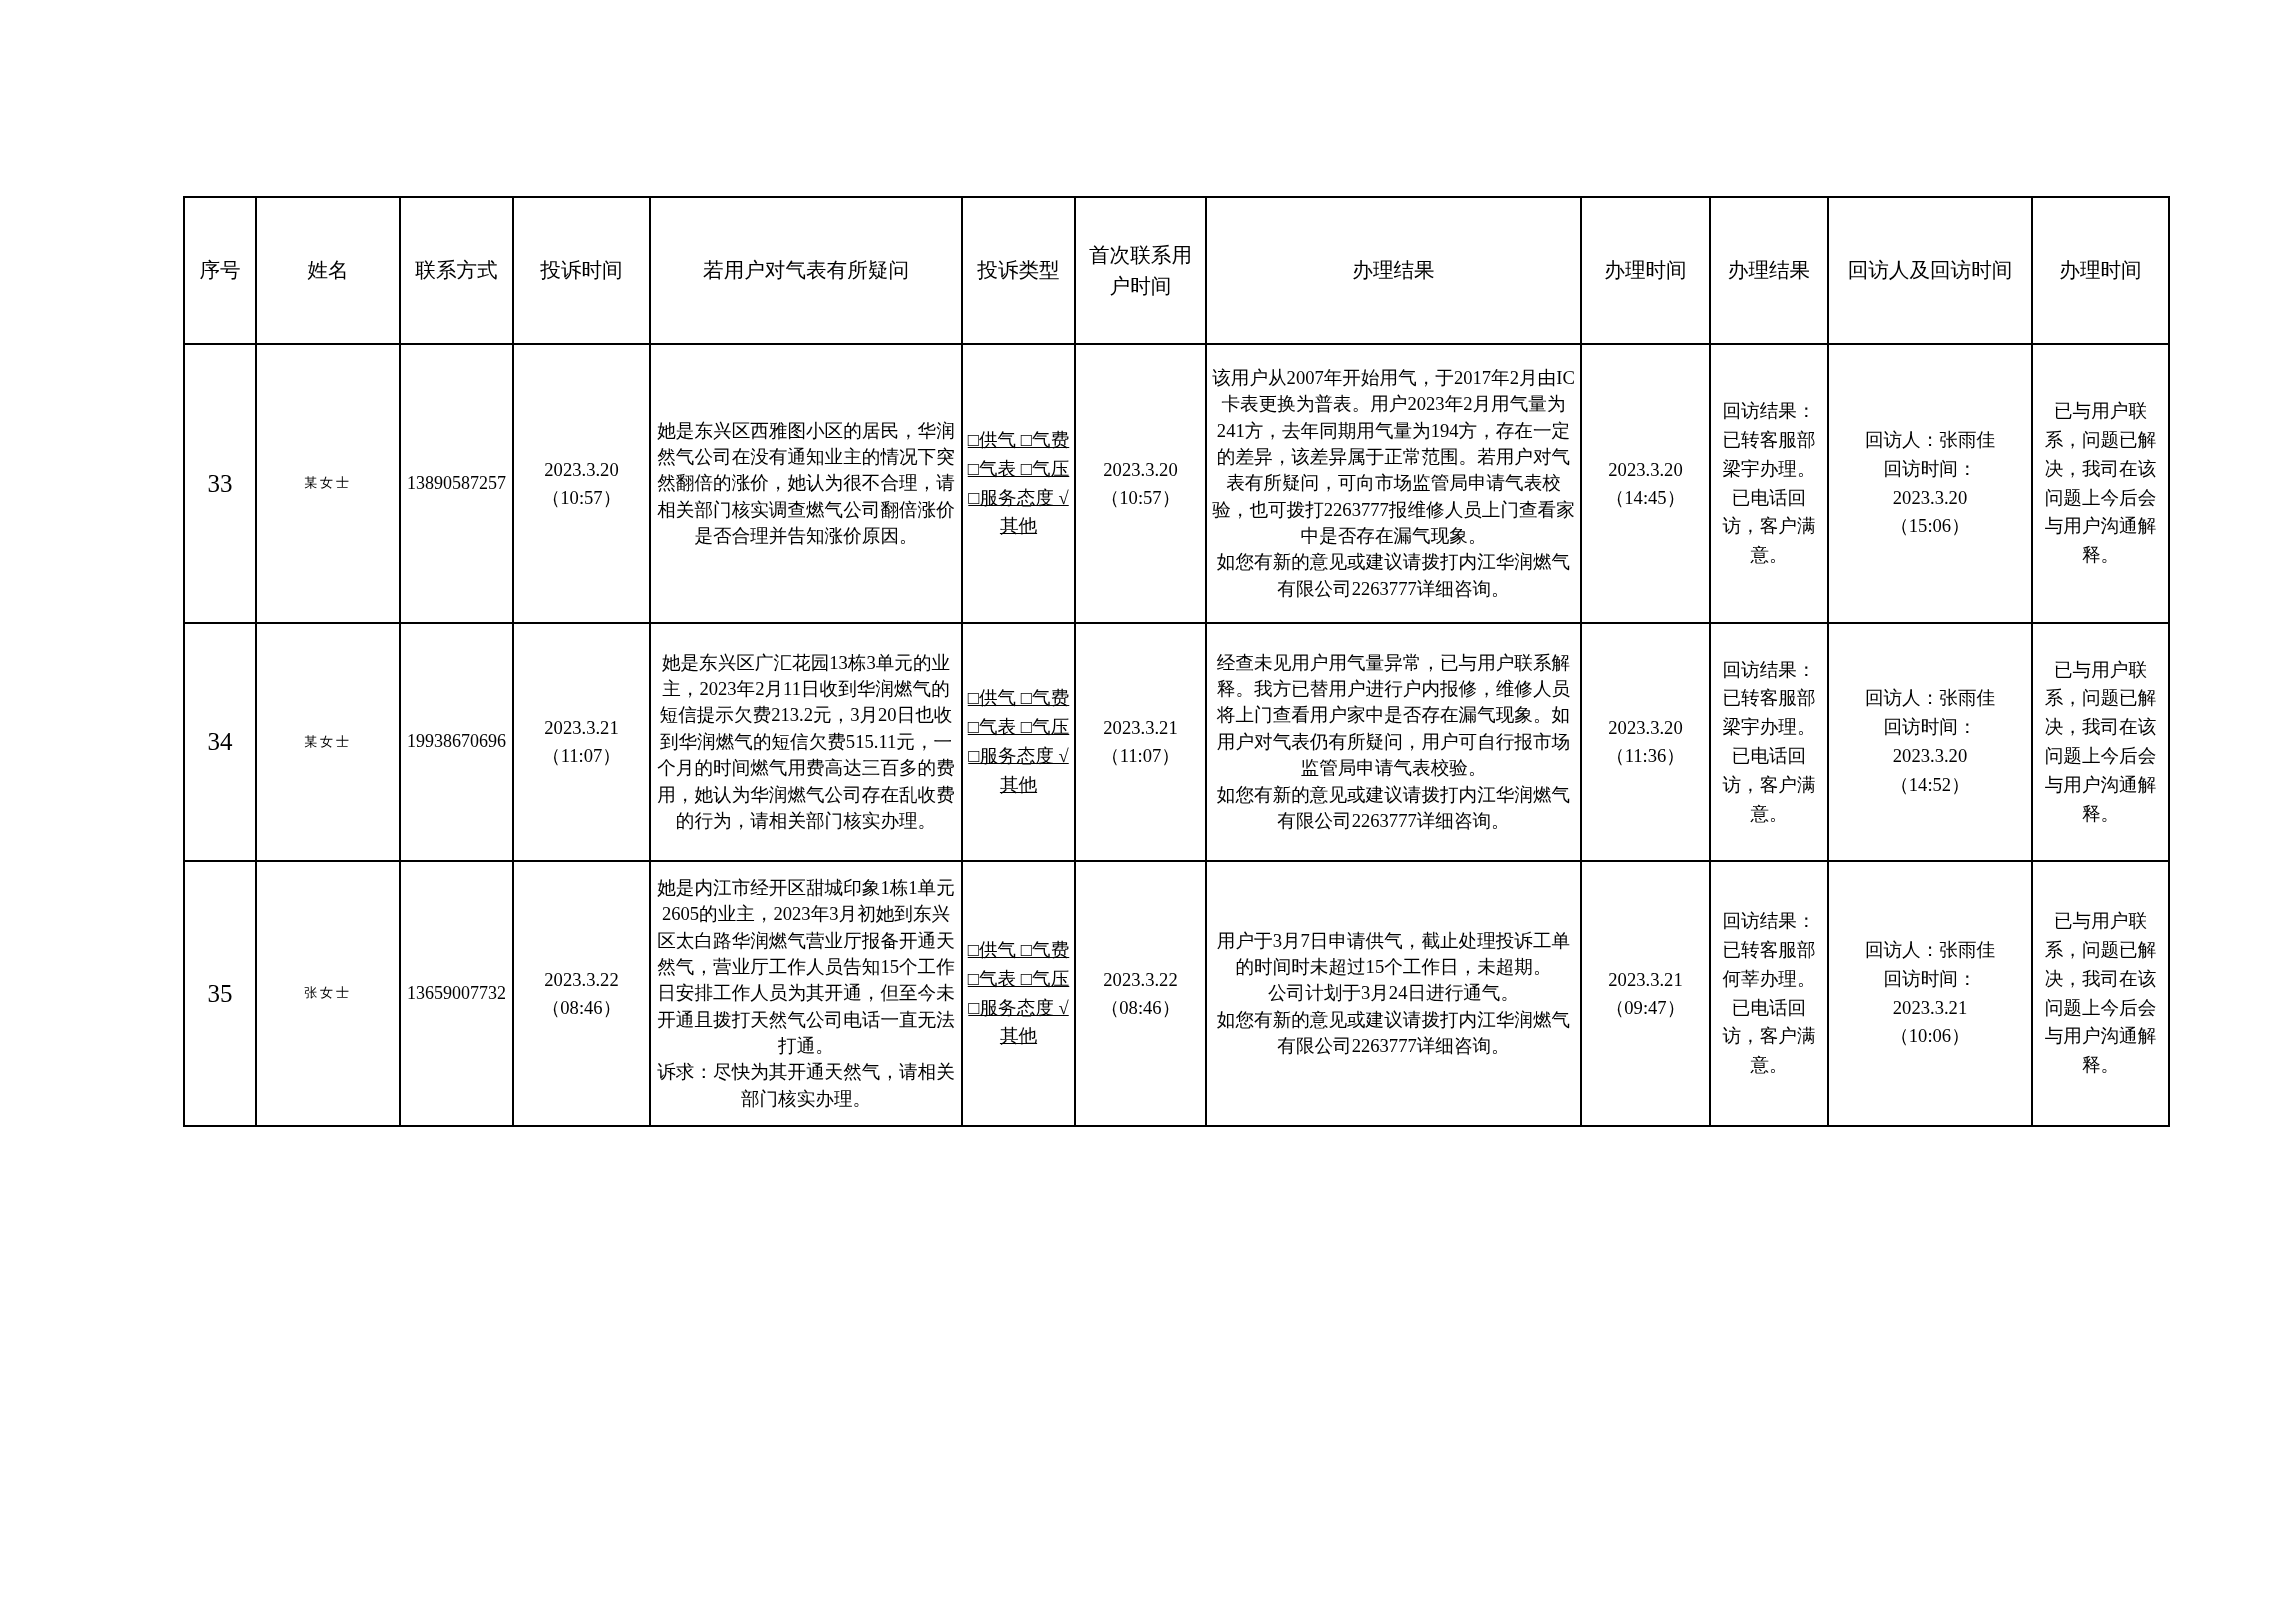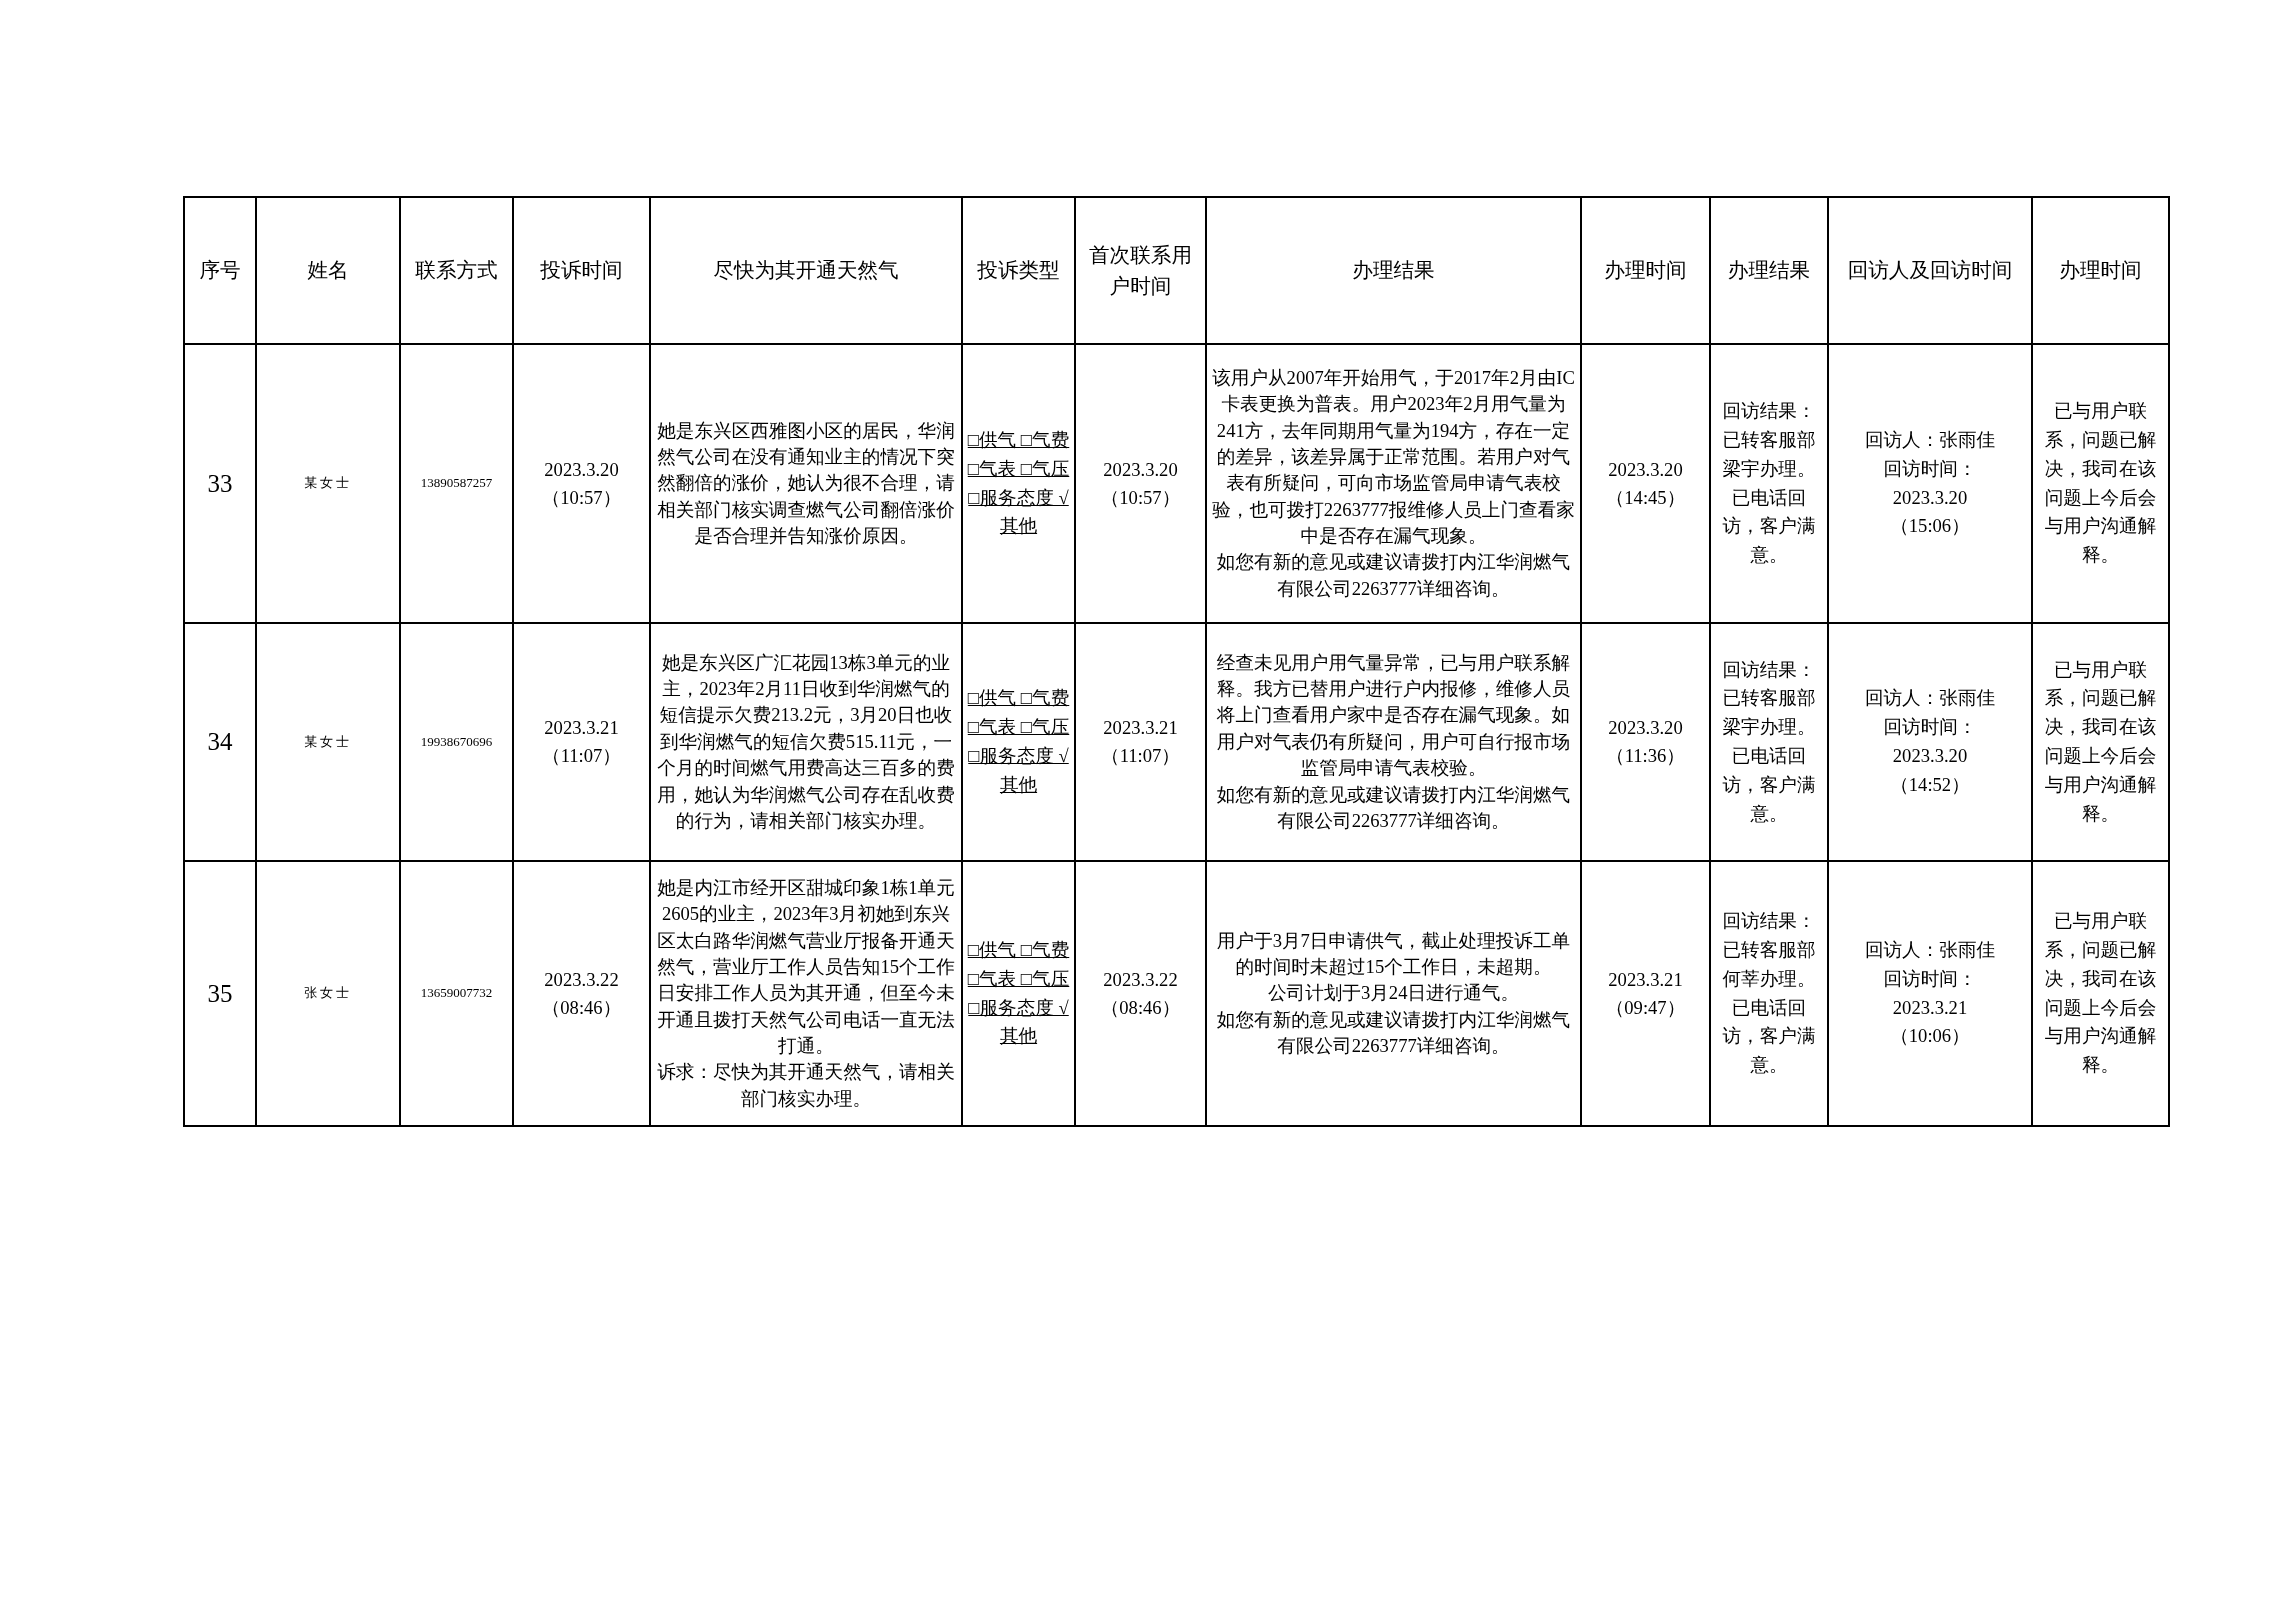--- a/index.html
+++ b/index.html
@@ -18,21 +18,21 @@
     vertical-align:middle;
     text-align:center;
     padding:2px 2.9px;
     font-weight:normal;
     overflow:hidden;
   }
   th.hdr{font-size:20.6px;line-height:1.5;}
   td{font-size:18.6px;line-height:1.42;}
   td.seq{font-size:25px;}
   td.name{font-size:13px;letter-spacing:2.9px;}
-  td.num{font-size:13px;letter-spacing:0;padding:2px 0;}
+  td.num{font-size:18px;letter-spacing:0;padding:2px 0;}
   td.time{font-size:18.6px;line-height:1.5;white-space:pre-line;}
   td.content,td.result{white-space:pre-line;text-align:center;border-radius:23px;}
   td.type{white-space:normal;line-height:1.55;text-decoration:underline;}
   td.visit,td.visitor,td.track{white-space:pre-line;line-height:1.55;margin-top:16px;}
   tr.hrow{height:147px;}
   tr.r33{height:279px;}
   tr.r34{height:238px;}
   tr.r35{height:265px;}
 </style>
 </head>
@@ -54,21 +54,21 @@
         <col style="width:204px">
         <col style="width:137px">
     </colgroup>
 
     <tbody>
         <tr class="hrow">
       <th class="hdr">序号</th>
       <th class="hdr">姓名</th>
       <th class="hdr">联系方式</th>
       <th class="hdr">投诉时间</th>
-      <th class="hdr">尽快为其开通天然气</th>
+      <th class="hdr">若用户对气表有所疑问</th>
       <th class="hdr">投诉类型</th>
       <th class="hdr">首次联系用户时间</th>
       <th class="hdr">办理结果</th>
       <th class="hdr">办理时间</th>
       <th class="hdr">办理结果</th>
       <th class="hdr">回访人及回访时间</th>
       <th class="hdr">办理时间</th>
     </tr>
 
     <tr class="r33">

